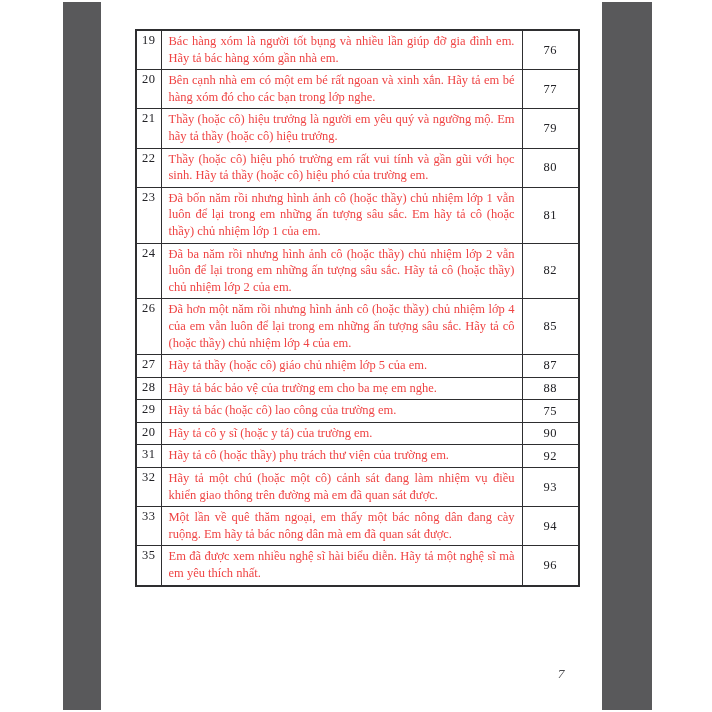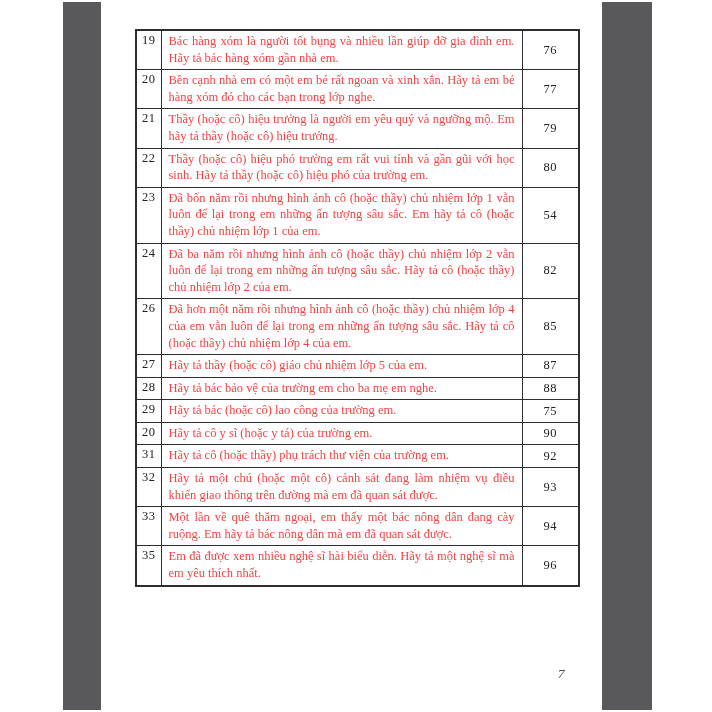--- a/index.html
+++ b/index.html
@@ -107,21 +107,21 @@
         <td class="cell-pg">79</td>
       </tr>
       <tr>
         <td class="cell-no">22</td>
         <td class="cell-desc">Thầy (hoặc cô) hiệu phó trường em rất vui tính và gần gũi với học sinh. Hãy tả thầy (hoặc cô) hiệu phó của trường em.</td>
         <td class="cell-pg">80</td>
       </tr>
       <tr>
         <td class="cell-no">23</td>
         <td class="cell-desc">Đã bốn năm rồi nhưng hình ảnh cô (hoặc thầy) chủ nhiệm lớp 1 vẫn luôn để lại trong em những ấn tượng sâu sắc. Em hãy tả cô (hoặc thầy) chủ nhiệm lớp 1 của em.</td>
-        <td class="cell-pg">54</td>
+        <td class="cell-pg">81</td>
       </tr>
       <tr>
         <td class="cell-no">24</td>
         <td class="cell-desc">Đã ba năm rồi nhưng hình ảnh cô (hoặc thầy) chủ nhiệm lớp 2 vẫn luôn để lại trong em những ấn tượng sâu sắc. Hãy tả cô (hoặc thầy) chủ nhiệm lớp 2 của em.</td>
         <td class="cell-pg">82</td>
       </tr>
       <tr>
         <td class="cell-no">26</td>
         <td class="cell-desc">Đã hơn một năm rồi nhưng hình ảnh cô (hoặc thầy) chủ nhiệm lớp 4 của em vẫn luôn để lại trong em những ấn tượng sâu sắc. Hãy tả cô (hoặc thầy) chủ nhiệm lớp 4 của em.</td>
         <td class="cell-pg">85</td>

